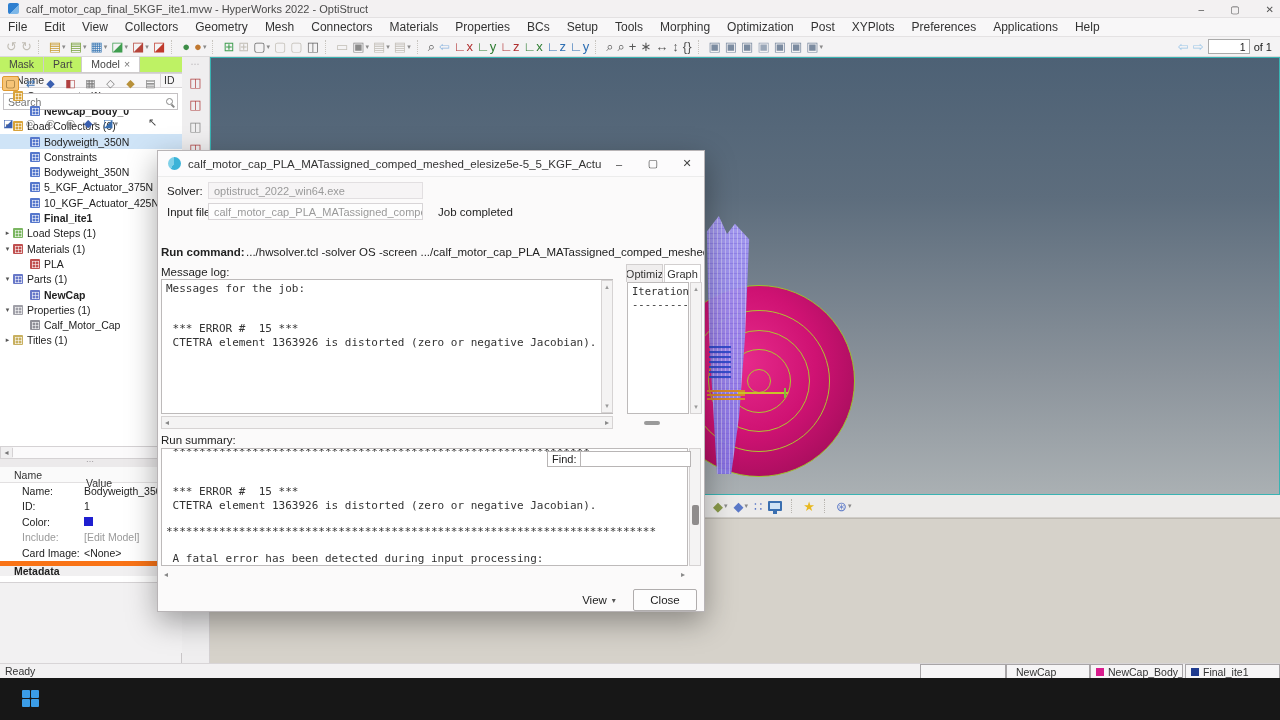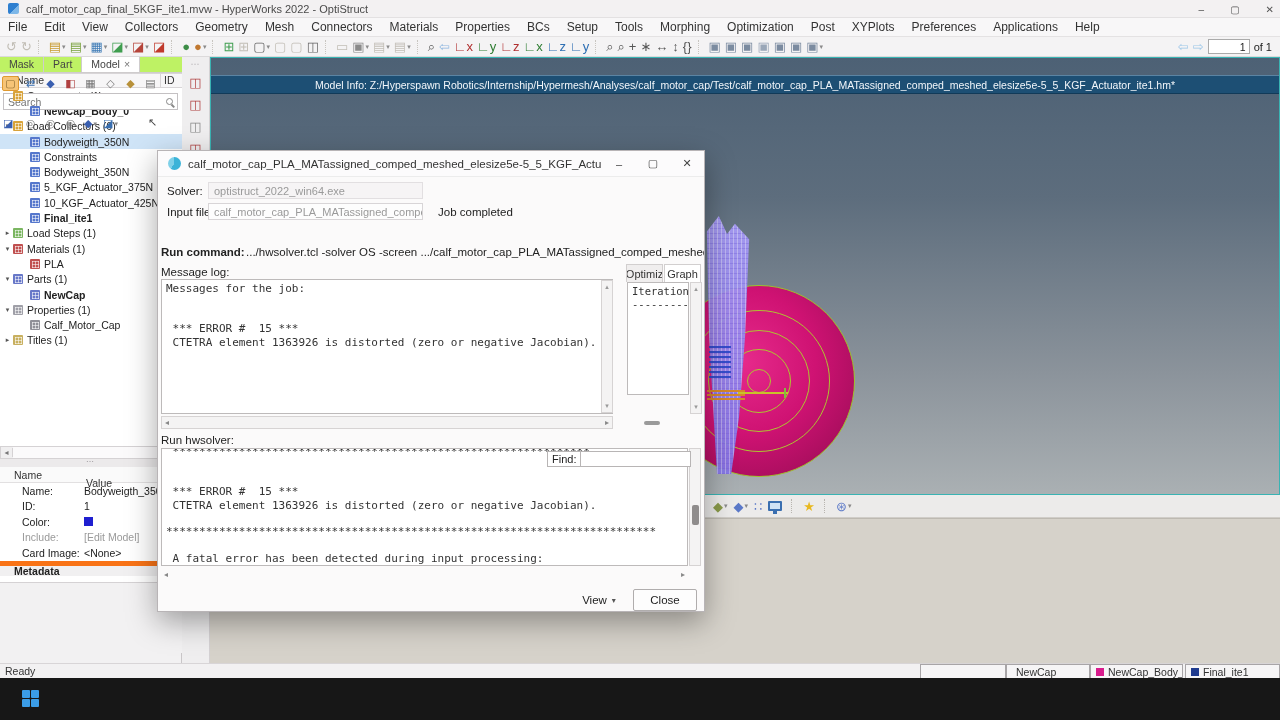--- a/index.html
+++ b/index.html
@@ -637,21 +637,20 @@
   <div style="display:flex;flex-direction:column;gap:7px;align-items:center">
 
   <span class="vsi"><b style="font-weight: normal; color: rgb(176, 64, 64);">◫</b></span>
       <span class="vsi"><b style="font-weight: normal; color: rgb(176, 64, 64);">◫</b></span>
       <span class="vsi"><b style="font-weight: normal; color: rgb(138, 138, 138);">◫</b></span>
       <span class="vsi"><b style="font-weight: normal; color: rgb(176, 64, 64);">◫</b></span>
     </div>
 </div>
 
 <div class="abs viewport">
-  <div class="modelinfo">Model Info: Z:/Hyperspawn Robotics/Internship/Hypermesh/Analyses/calf_motor_cap/Test/calf_motor_cap_PLA_MATassigned_comped_meshed_elesize5e-5_5_KGF_Actuator_ite1.hm*</div>
   <div class="disc">
     <span class="ring" style="left:24px;top:24px;width:142px;height:142px"></span>
     <span class="ring" style="left:44px;top:44px;width:102px;height:102px"></span>
     <span class="ring" style="left:63px;top:63px;width:64px;height:64px"></span>
     <span class="ring" style="left:83px;top:83px;width:24px;height:24px"></span>
   </div>
   <div class="wedge"></div>
   <div class="bluemarks"></div>
   <div class="orangemarks"></div>
   <div class="yline"></div>
@@ -741,34 +740,34 @@
 
  *** ERROR #  15 ***
  CTETRA element 1363926 is distorted (zero or negative Jacobian).</pre>
     </div>
   <div class="vsb" style="left:443px;top:129px;height:133px">
       <span>▴</span>
       <span>▾</span>
     </div>
   <div class="dtab" style="left:468px;top:113px;width:37px">Optimiz</div>
   <div class="dtab active" style="left:506px;top:113px;width:37px">Graph</div>
-  <div class="logbox" style="left:469px;top:131px;width:62px;height:113px;font-size:10.5px">
+  <div class="logbox" style="left:469px;top:131px;width:62px;height:132px;font-size:10.5px">
       <pre>Iteration
 ---------</pre>
     </div>
   <div class="vsb" style="left:532px;top:131px;height:132px">
       <span>▴</span>
       <span>▾</span>
     </div>
   <div class="hsb" style="left:3px;top:265px;width:452px">
       <span>◂</span>
       <span>▸</span>
     </div>
   <div style="position:absolute;left:486px;top:270px;width:16px;height:4px;background:#9a9a9a;border-radius:2px"></div>
-  <span class="dlbl" style="left:3px;top:283px">Run hwsolver:</span>
+  <span class="dlbl" style="left:3px;top:283px">Run summary:</span>
   <div class="logbox" style="left:3px;top:297px;width:527px;height:118px">
       <pre style="margin-top:-6px"> ***************************************************************
 
 
  *** ERROR #  15 ***
  CTETRA element 1363926 is distorted (zero or negative Jacobian).
 
 **************************************************************************
 
  A fatal error has been detected during input processing:</pre>

